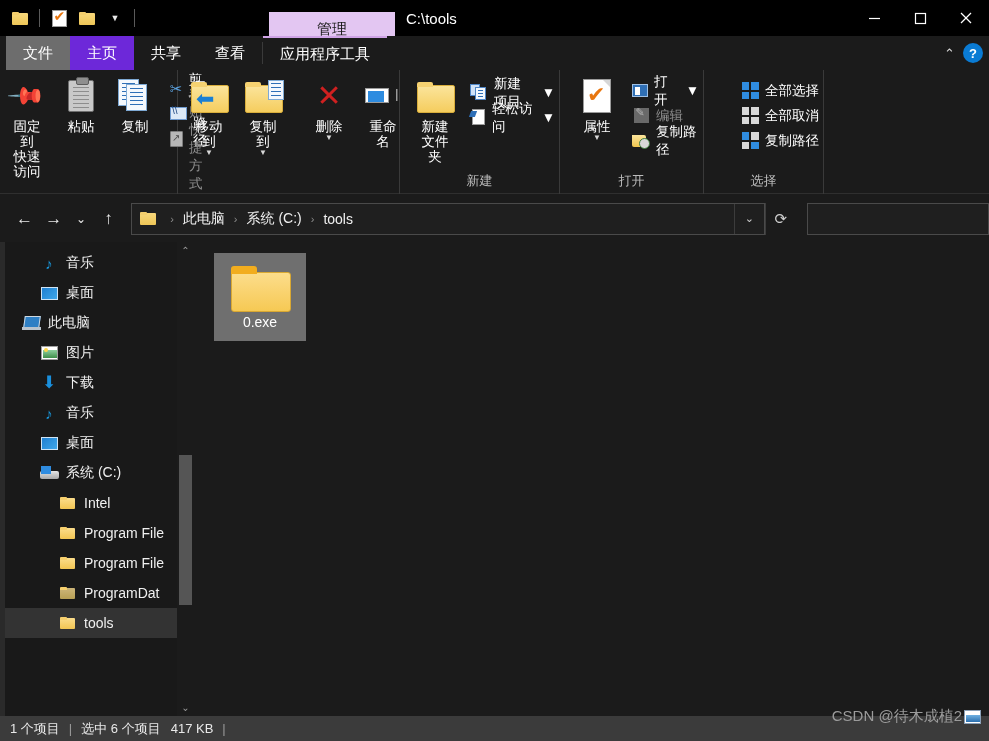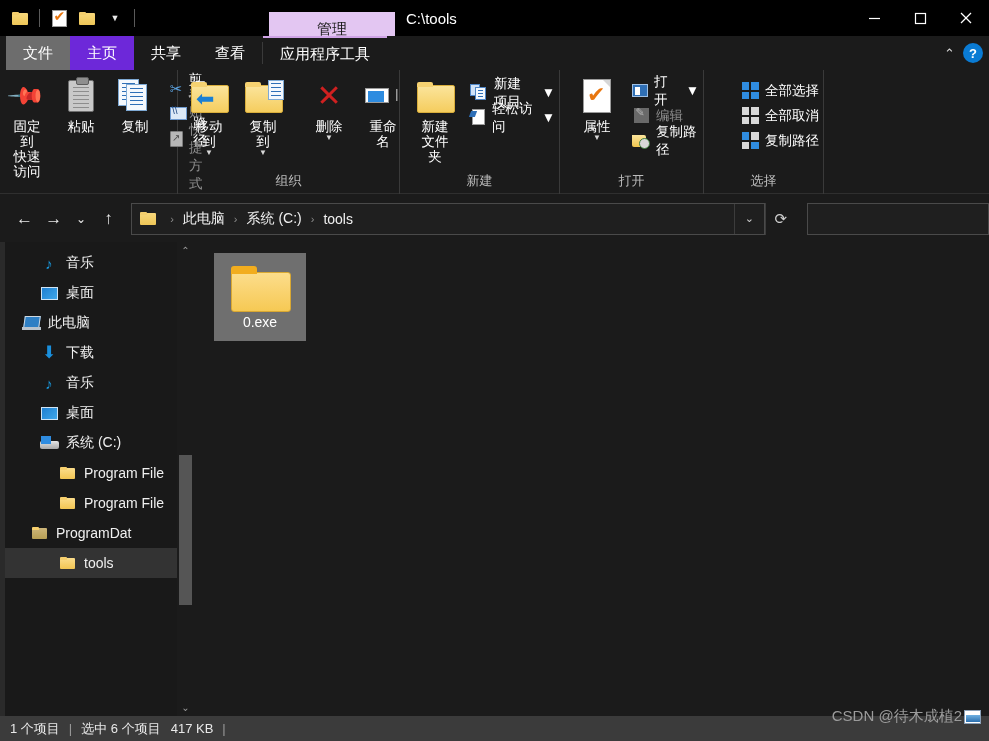--- a/index.html
+++ b/index.html
@@ -487,21 +487,20 @@
         <div class="bigbtn">
           <span class="glyph">
             <span class="ic-rename">
                 <span class="bar"></span>
                 <span class="caret">I</span>
               </span>
           </span>
           <span class="cap">重命名</span>
         </div>
       </div>
-      <div class="rgroup-label">组织</div>
     </div>
 
     <div class="rgroup" style="width:160px;">
       <div class="rgroup-body" style="padding-left:8px;">
         <div class="bigbtn" style="width:58px;">
           <span class="glyph">
               <span class="ic-bigfolder"></span>
             </span>
           <span class="cap">
             <span style="display:block">新建</span>
@@ -665,20 +664,26 @@
             <span>桌面</span>
           </div>
           <div class="nav-item" style="padding-left: 20px;">
             <span class="ni">
               <span class="nc-pc"></span>
             </span>
             <span>此电脑</span>
           </div>
           <div class="nav-item" style="padding-left: 38px;">
             <span class="ni">
+              <span class="nc-pictures"></span>
+            </span>
+            <span>图片</span>
+          </div>
+          <div class="nav-item" style="padding-left: 38px;">
+            <span class="ni">
               <span class="nc-down">⬇</span>
             </span>
             <span>下载</span>
           </div>
           <div class="nav-item" style="padding-left: 38px;">
             <span class="ni">
               <span class="nc-music">♪</span>
             </span>
             <span>音乐</span>
           </div>
@@ -691,29 +696,35 @@
           <div class="nav-item" style="padding-left: 38px;">
             <span class="ni">
               <span class="nc-drive"></span>
             </span>
             <span>系统 (C:)</span>
           </div>
           <div class="nav-item" style="padding-left: 56px;">
             <span class="ni">
               <span class="nc-folder"></span>
             </span>
+            <span>Intel</span>
+          </div>
+          <div class="nav-item" style="padding-left: 56px;">
+            <span class="ni">
+              <span class="nc-folder"></span>
+            </span>
             <span>Program File</span>
           </div>
           <div class="nav-item" style="padding-left: 56px;">
             <span class="ni">
               <span class="nc-folder"></span>
             </span>
             <span>Program File</span>
           </div>
-          <div class="nav-item" style="padding-left: 28px;">
+          <div class="nav-item" style="padding-left: 56px;">
             <span class="ni">
               <span class="nc-folder dim"></span>
             </span>
             <span>ProgramDat</span>
           </div>
           <div class="nav-item sel" style="padding-left: 56px;">
             <span class="ni">
               <span class="nc-folder"></span>
             </span>
             <span>tools</span>

